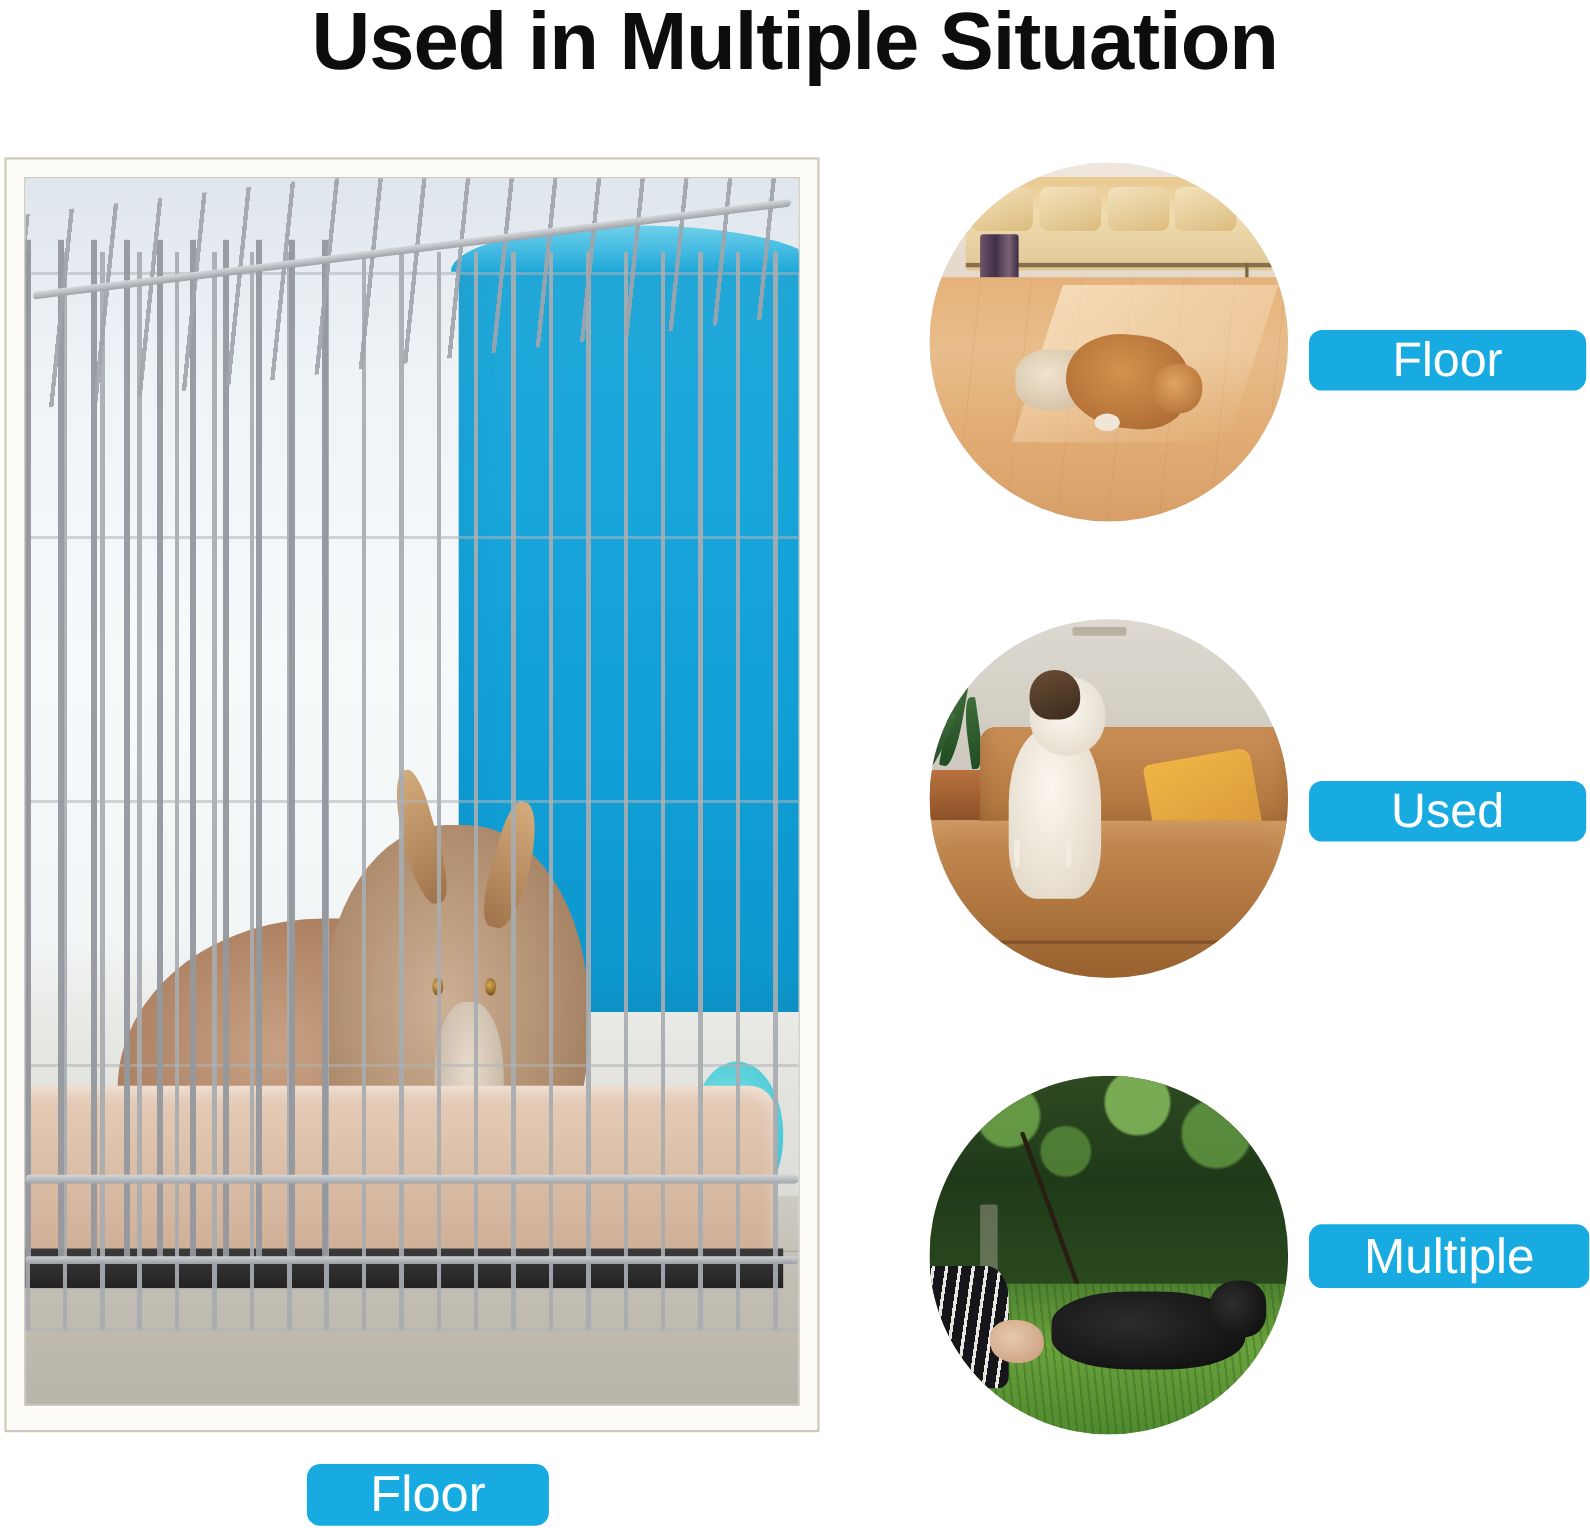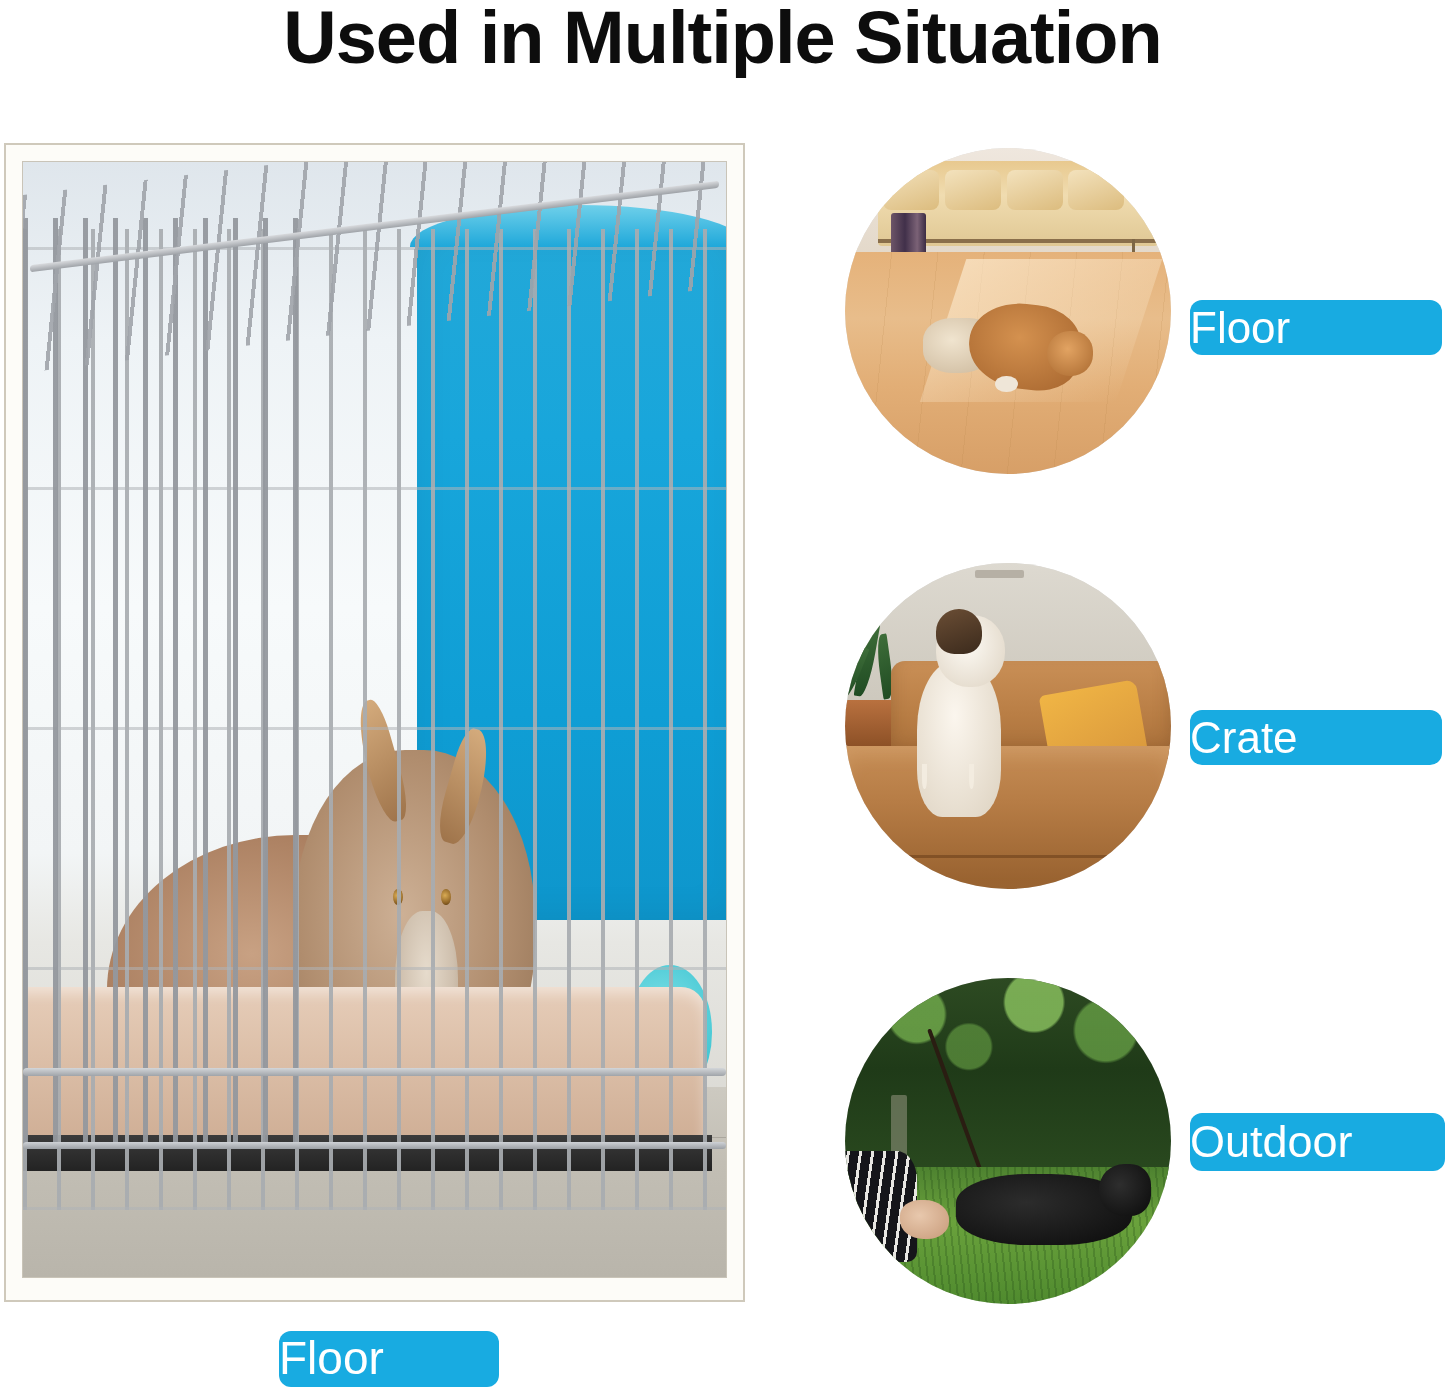--- a/index.html
+++ b/index.html
@@ -281,20 +281,21 @@
 
   
   .badge {
     position: absolute;
     box-sizing: border-box;
     background: #18ABE1;
     border-radius: 12px;
     color: #ffffff;
     font-family: "Liberation Sans", sans-serif;
     font-weight: 400;
+    text-align: center;
     white-space: nowrap;
     overflow: hidden;
   }
   .badge-floor {
     left: 1190px; top: 300px;
     width: 252px; height: 55px;
     font-size: 44px; line-height: 55px;
   }
   .badge-sofa {
     left: 1190px; top: 710px;
@@ -393,27 +394,27 @@
       <div class="c2-seat-seam"></div>
     </div>
     <div class="c2-dog">
       <div class="c2-dog-leg" style="left:6%"></div>
       <div class="c2-dog-leg" style="left:62%"></div>
     </div>
     <div class="c2-dog-head"></div>
     <div class="c2-dog-hair"></div>
   </div>
 </div>
-<div class="badge badge-sofa">Crate</div>
+<div class="badge badge-sofa">Used</div>
 
 <div class="thumb-row r3">
   <div class="thumb-circle">
     <div class="c3-trees"></div>
     <div class="c3-trunk"></div>
     <div class="c3-branch"></div>
     <div class="c3-grass"></div>
     <div class="c3-dog"></div>
     <div class="c3-dog-head"></div>
     <div class="c3-sleeve"></div>
     <div class="c3-hand"></div>
   </div>
 </div>
-<div class="badge badge-outdoor">Outdoor</div>
+<div class="badge badge-outdoor">Multiple</div>
 
 </body></html>

